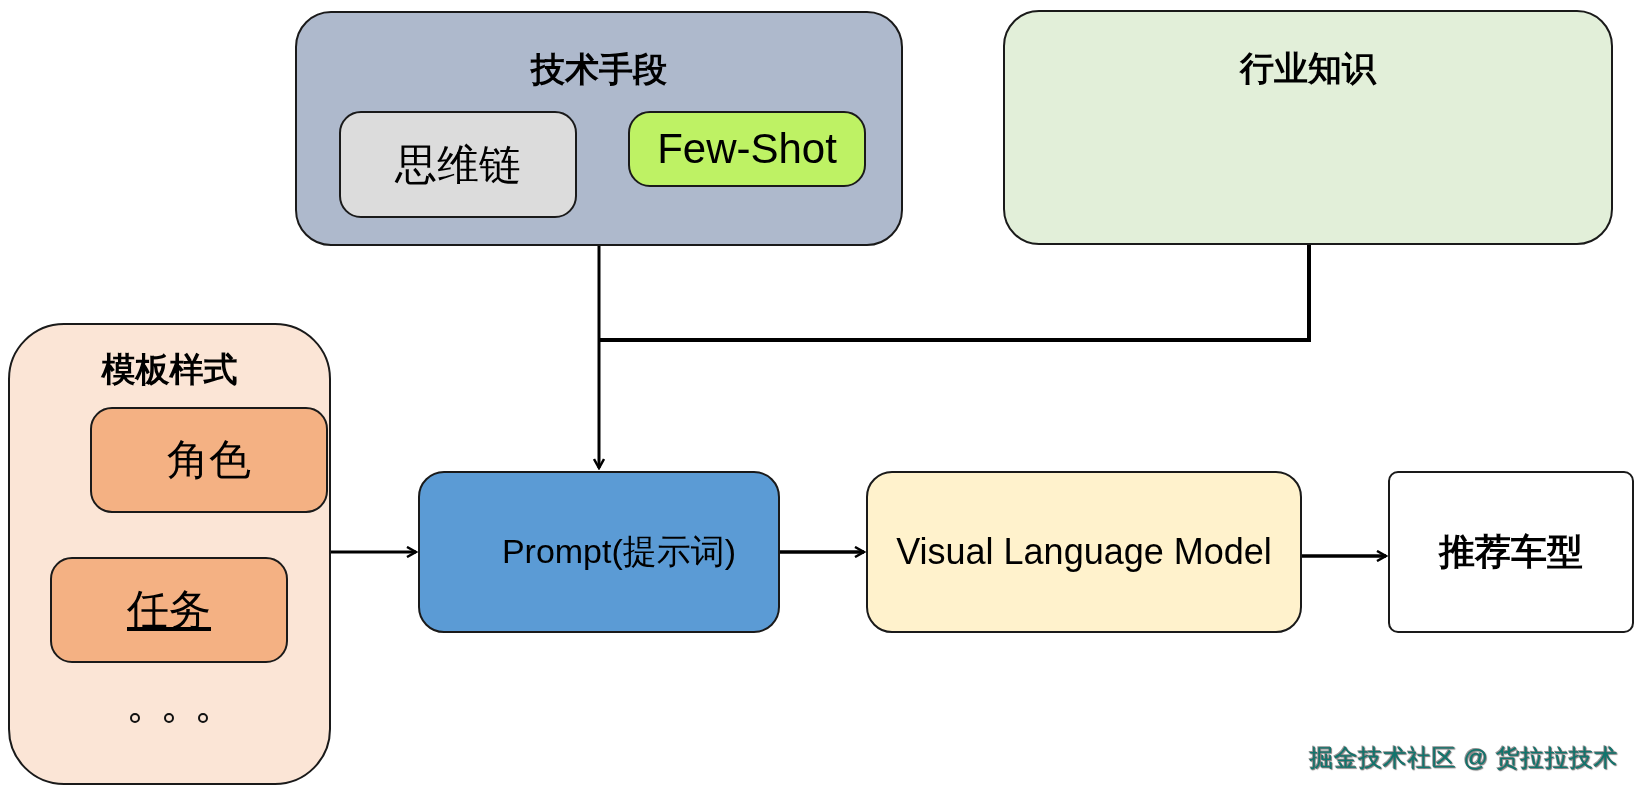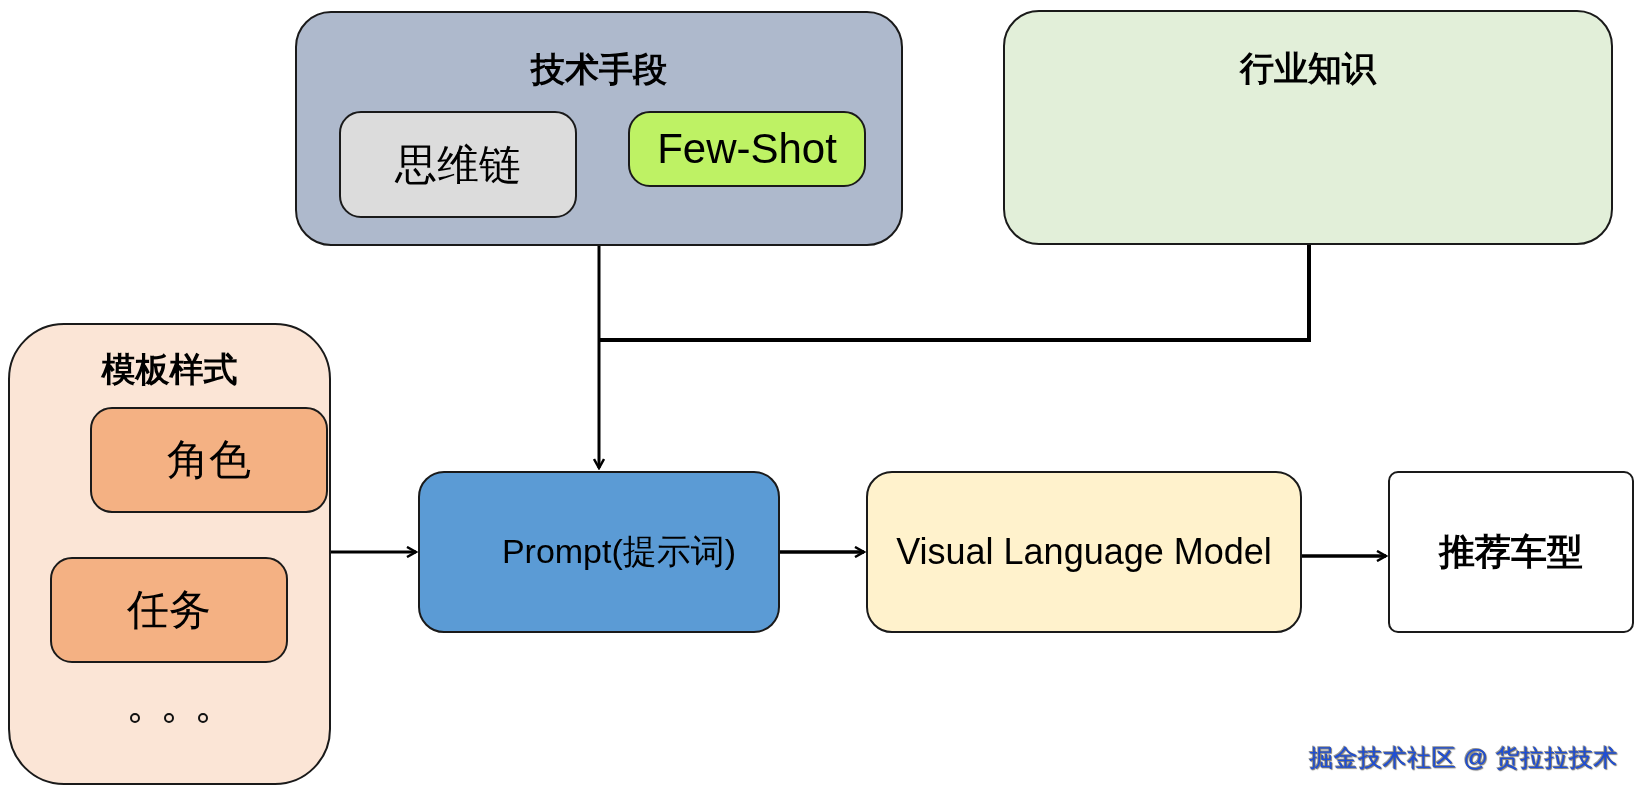--- a/index.html
+++ b/index.html
@@ -5,21 +5,21 @@
   html, body { margin:0; padding:0; background:#ffffff; }
   body { width:1640px; height:788px; position:relative; overflow:hidden;
          font-family:"Liberation Sans","DejaVu Sans",sans-serif; color:#000; }
   .box { position:absolute; box-sizing:border-box; border:2px solid #1a1a1a;
          display:flex; align-items:center; justify-content:center; text-align:center; }
   .group-title { position:absolute; left:0; right:0; text-align:center; font-weight:bold; font-size:34px; }
   .sub { font-size:42px; }
   svg.connectors { position:absolute; left:0; top:0; width:1640px; height:788px; pointer-events:none; }
   .dots { position:absolute; display:flex; gap:24px; }
   .dot { width:6px; height:6px; border:2px solid #111; border-radius:50%; }
-  .watermark { position:absolute; right:22px; bottom:14px; font-size:24px; color:#1d4ed8;
+  .watermark { position:absolute; right:22px; bottom:14px; font-size:24px; color:#0f766e;
                text-shadow:0 0 1px #555, 1px 1px 1px #777, -1px -1px 0 #999; letter-spacing:0.5px; }
 </style>
 </head>
 <body>
 
 <svg class="connectors" viewBox="0 0 1640 788">
   <defs>
     <marker id="arrow" markerWidth="12" markerHeight="12" refX="10" refY="6" orient="auto" markerUnits="userSpaceOnUse">
       <path d="M1,1 L10,6 L1,11" fill="none" stroke="#000" stroke-width="2.5"></path>
     </marker>
@@ -37,21 +37,21 @@
   <div class="box sub" style="left:331px;top:98px;width:238px;height:76px;border-radius:22px;background:#bef264;">Few-Shot</div>
 </div>
 
 <div class="box" style="left:1003px;top:10px;width:610px;height:235px;border-radius:36px;background:#e2efd9;">
   <div class="group-title" style="top:34px;">行业知识</div>
 </div>
 
 <div class="box" style="left:8px;top:323px;width:323px;height:462px;border-radius:56px;background:#fbe5d6;">
   <div class="group-title" style="top:22px;">模板样式</div>
   <div class="box sub" style="left:40px;top:82px;width:238px;height:106px;border-radius:22px;background:#f4b183;margin-left:40px;">角色</div>
-  <div class="box sub" style="left:40px;top:232px;width:238px;height:106px;border-radius:22px;background:#f4b183;">任务</div>
+  <div class="box sub" style="left:40px;top:232px;width:238px;height:106px;border-radius:22px;background:#f4b183;text-decoration:underline;">任务</div>
   <div class="dots" style="left:120px;top:388px;">
     <span class="dot"></span>
     <span class="dot"></span>
     <span class="dot"></span>
   </div>
 </div>
 
 <div class="box" style="left:418px;top:471px;width:362px;height:162px;border-radius:26px;background:#5b9bd5;font-size:34px;padding-left:40px;">Prompt(提示词)</div>
 
 <div class="box" style="left:866px;top:471px;width:436px;height:162px;border-radius:26px;background:#fff2cc;font-size:36px;">Visual Language Model</div>

